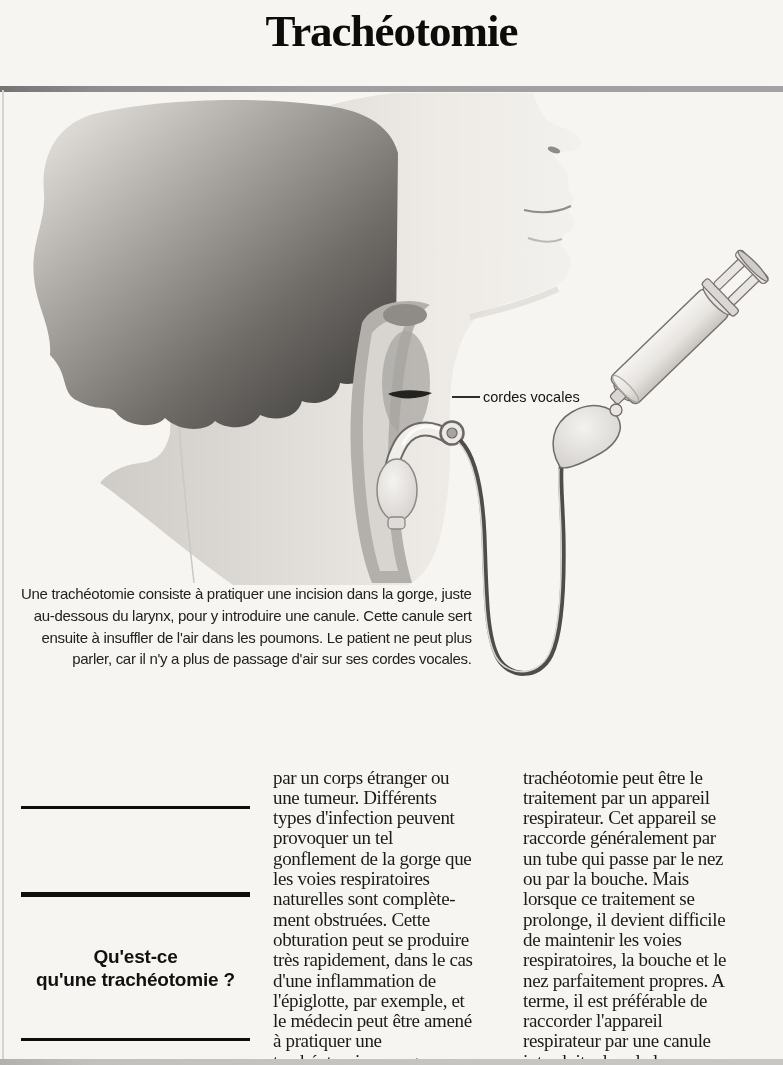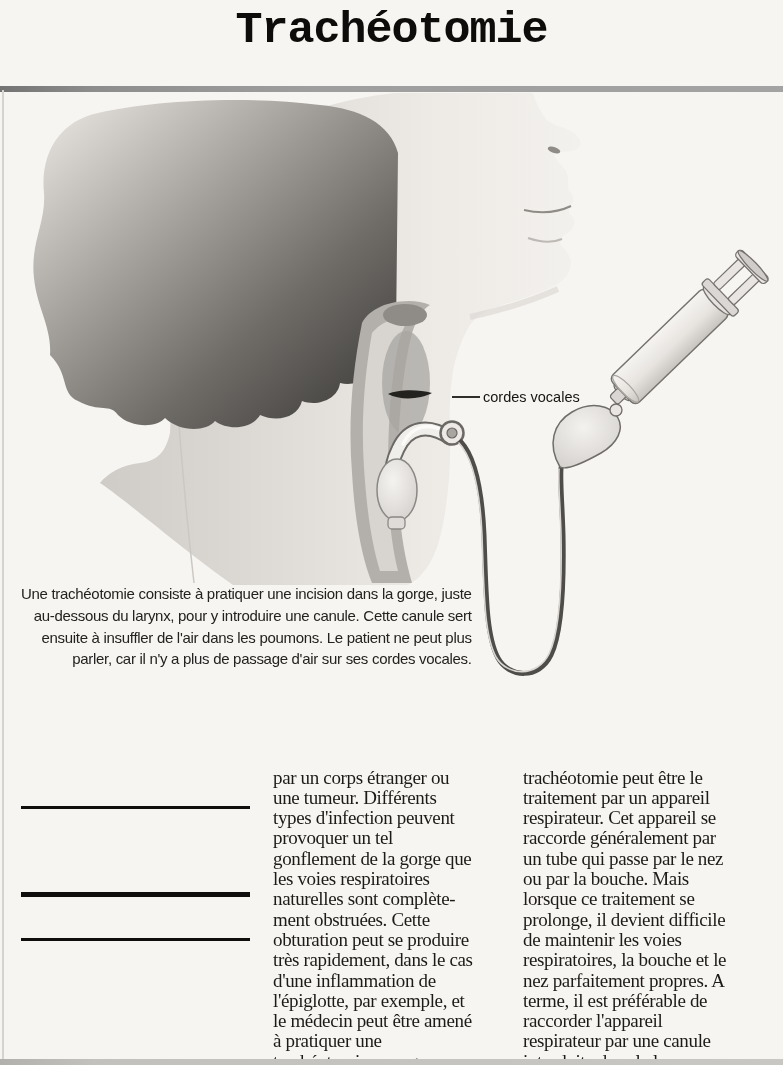--- a/index.html
+++ b/index.html
@@ -11,21 +11,21 @@
     font-family:"Liberation Serif", serif;
     color:#1d1b18;
   }
   .page-edge{
     position:absolute;left:2px;top:90px;width:2px;height:975px;
     background:#d6d3cf;
   }
   .title{
     position:absolute;top:5px;left:0;width:100%;
     text-align:center;
-    font-family:Liberation Mono, monospace;
+    font-family:Liberation Serif, serif;
     font-weight:bold;
     font-size:45px;
     letter-spacing:-1px;
     color:#0d0c0a;
   }
   .top-rule{
     position:absolute;top:86px;left:0;width:100%;height:6px;
     background:linear-gradient(90deg,#737373 0%,#8d8d8d 12%,#9e9e9e 40%,#a3a3a3 100%);
   }
   .figure{
@@ -225,20 +225,22 @@
   <div class="caption">Une trachéotomie consiste à pratiquer une incision dans la gorge, juste
 au-dessous du larynx, pour y introduire une canule. Cette canule sert
 ensuite à insuffler de l'air dans les poumons. Le patient ne peut plus
 parler, car il n'y a plus de passage d'air sur ses cordes vocales.</div>
 
   <div class="column col1">
     <div class="heading-box">
       <div class="hrule-thin"></div>
       <div class="hrule-gap"></div>
       <div class="hrule-thick"></div>
+      <div class="section-heading">Qu'est-ce
+qu'une trachéotomie ?</div>
       <div class="hrule-thin"></div>
       
       
     </div>
     
   </div>
 
   <div class="column col2">
     <div>par un corps étranger ou
 une tumeur. Différents

